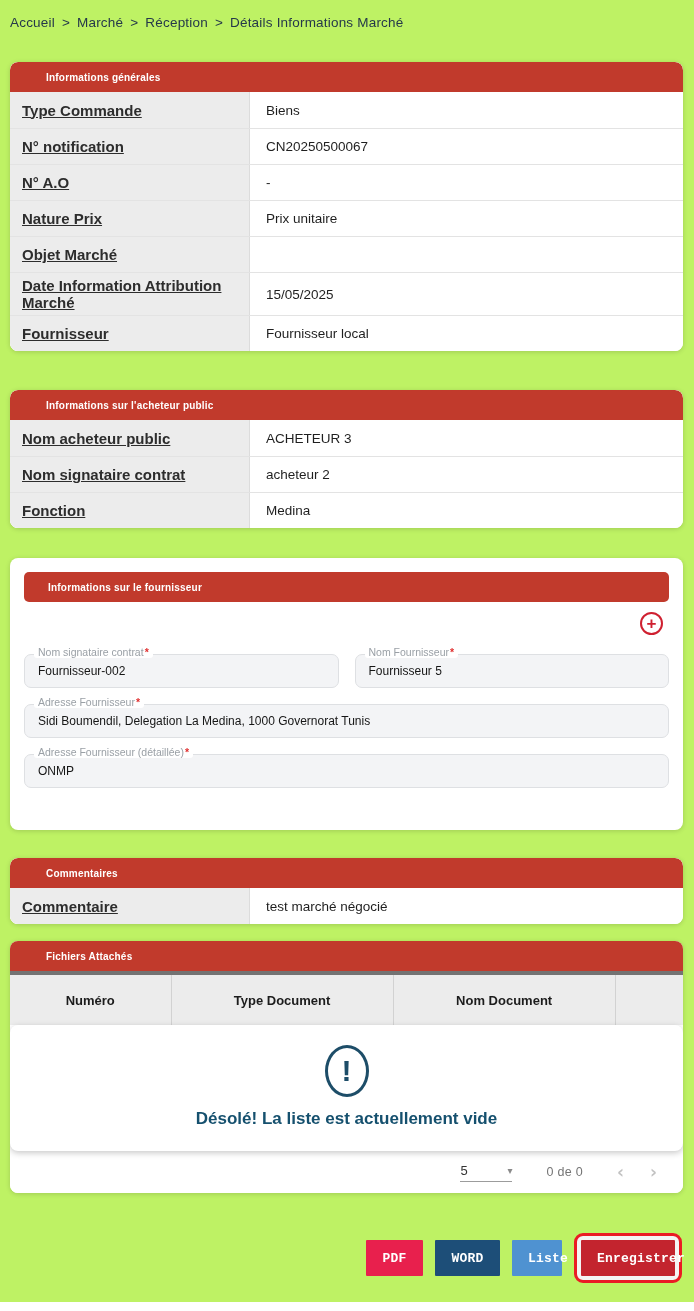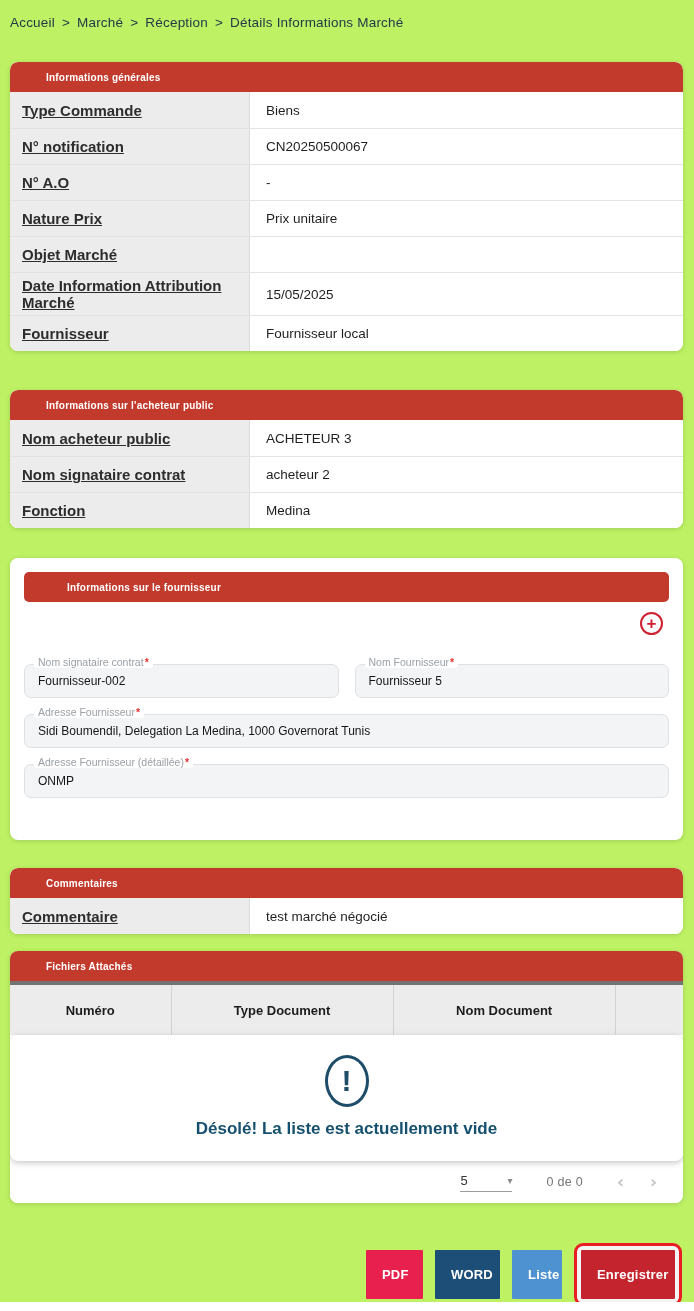--- a/index.html
+++ b/index.html
@@ -29,26 +29,26 @@
   .kv-value { flex:1; font-size:13.5px; color:#1f1f1f; display:flex; align-items:center; padding:4px 8px 4px 16px; }
 
   
   #card-general { margin-top:32px; }
   #card-buyer   { margin-top:39px; }
   #card-supplier{ margin-top:30px; padding:14px 14px 42px; overflow:visible; }
   #card-comments{ margin-top:28px; }
   #card-files   { margin-top:17px; }
 
   
-  #card-supplier .card-header { border-radius:5px; padding-left:43px; }
+  #card-supplier .card-header { border-radius:5px; padding-left:24px; }
   .add-row { display:flex; justify-content:flex-end; margin:10px 6px 0 0; height:24px; }
   .plus-circle { width:23px; height:23px; border:2px solid #cf2030; border-radius:50%;
                  color:#cf2030; font-size:17px; font-weight:bold; line-height:19px;
                  text-align:center; cursor:pointer; }
-  .fields-grid2 { display:flex; gap:16px; margin-top:28px; }
+  .fields-grid2 { display:flex; gap:16px; margin-top:18px; }
   .fields-grid2 .field { flex:1; }
   .field { position:relative; margin-top:0; }
   .field.full { margin-top:16px; }
   .fbox { background:#f3f4f6; border:1px solid #dee0e3; border-radius:7px; height:34px;
           display:flex; align-items:center; padding:0 13px; font-size:12px; color:#161616; }
   .flabel { position:absolute; top:-8px; left:10px; background:#fff; padding:0 4px;
             font-size:10.5px; color:#9aa0a6; border-radius:3px; white-space:nowrap; }
   .flabel .req { color:#e02f2f; font-weight:bold; margin-left:1px; }
 
   
@@ -74,21 +74,21 @@
   .page-size .arrow { font-size:10px; color:#8a8a8a; }
   .range { font-size:12.5px; color:#757575; letter-spacing:.3px; }
   .chevrons { display:flex; gap:26px; }
   .chev { font-size:17px; color:#c2c2c2; font-weight:bold; cursor:pointer;
           font-family:"DejaVu Sans", sans-serif; line-height:1; }
 
   
   .actions { display:flex; justify-content:flex-end; align-items:center; gap:12px;
              margin:40px 12px 0 0; }
   .btn { border:none; border-radius:1px; color:#fff; font-weight:bold; font-size:13px;
-         height:49px; padding:0 16px; cursor:pointer; font-family:Liberation Sans, sans-serif; letter-spacing:.2px; }
+         height:36px; padding:0 16px; cursor:pointer; font-family:Liberation Mono, monospace; letter-spacing:.2px; }
   .btn-pdf  { background:#e8204d; width:57px; }
   .btn-word { background:#1d4e78; width:65px; }
   .btn-liste{ background:#4f92d1; width:50px; }
   .btn-save { background:#c3242e; width:94px; }
   .highlight-ring { border:3px solid #ea1c24; border-radius:9px; padding:4px; background:#f4f4f4; }
 
   .bottom-strip { position:absolute; left:0; right:0; bottom:0; height:9px; background:#fff; }
 </style>
 </head>
 <body>

